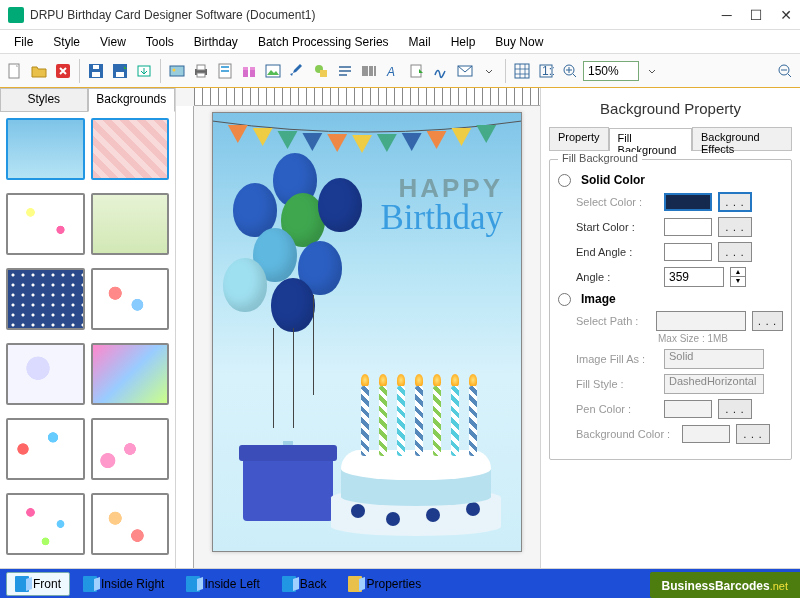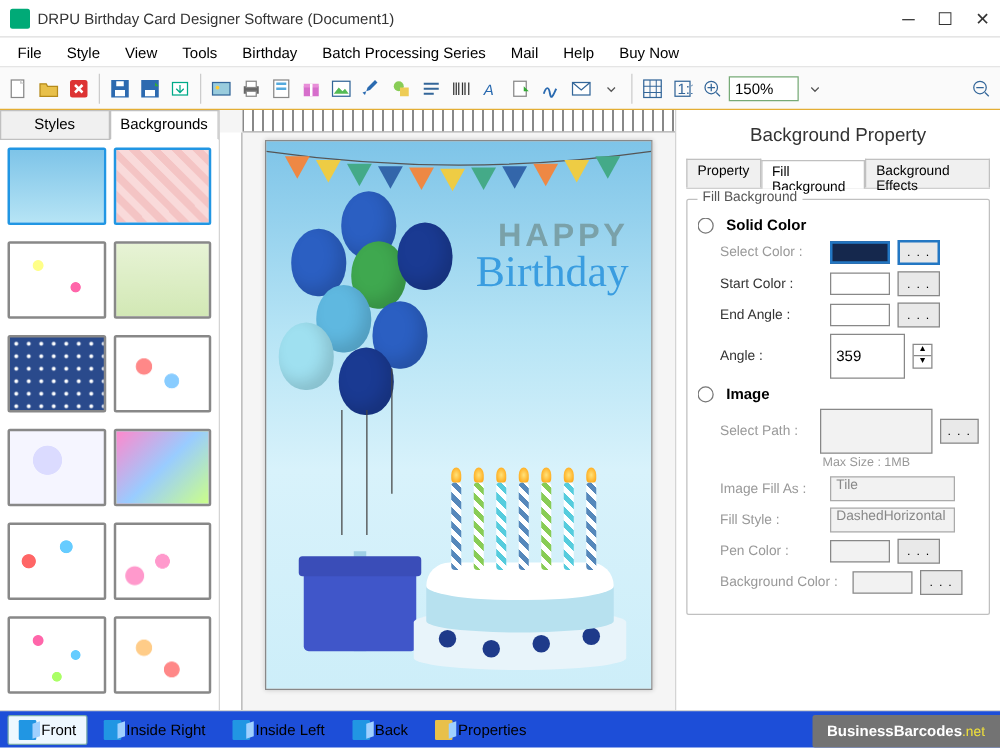--- a/index.html
+++ b/index.html
@@ -69,31 +69,31 @@
 .rp-group .legend { position: absolute; top: -8px; left: 8px; background: #fff; padding: 0 4px; font-size: 11px; color: #555; }
 .rp-row { display: flex; align-items: center; gap: 6px; margin: 5px 0; }
 .rp-row label { cursor: pointer; }
 .rp-row .lbl { width: 82px; font-size: 11px; color: #333; }
 .rp-row .lbl.disabled { color: #999; }
 .rp-row input[type=radio] { margin-right: 4px; }
 .swatch { width: 48px; height: 18px; border: 1px solid #888; }
 .btn-dots { width: 34px; height: 20px; border: 1px solid #888; background: #e9e9e9; display: flex; align-items: center; justify-content: center; cursor: pointer; font-size: 10px; letter-spacing: 1px; }
 .swatch.sel { border: 2px solid #2377c3; }
 .btn-dots.sel { border: 2px solid #2377c3; }
-.num-input { width: 60px; height: 36px; border: 1px solid #888; padding: 0 4px; }
+.num-input { width: 60px; height: 20px; border: 1px solid #888; padding: 0 4px; }
 .sel { border: 1px solid #aaa; }
 .dd { width: 100px; height: 20px; border: 1px solid #aaa; background: #f2f2f2; padding: 0 4px; color: #888; font-size: 11px; }
 
 .bottom-tabs { height: 30px; border-top: 1px solid #d4d4d4; display: flex; align-items: center; padding: 0 6px; gap: 4px; background: #1d4ed8; }
 .btab { display: flex; align-items: center; gap: 4px; padding: 3px 8px; border: 1px solid transparent; border-radius: 2px; cursor: pointer; }
 .btab.active { border-color: #7aa; background: #eef8ff; }
 .btab .ic { width: 14px; height: 16px; background: #2196e3; border-radius: 1px; position: relative; }
 .btab .ic::after { content: ""; position: absolute; right: -3px; top: 2px; width: 6px; height: 12px; background: #9fd0ff; transform: skewY(-20deg); }
 
-.watermark { position: absolute; right: 0; bottom: 2px; background: #737373; color: #fff; font-size: 16px; font-weight: 600; padding: 4px 12px; border-radius: 2px 0 0 2px; }
+.watermark { position: absolute; right: 0; bottom: 2px; background: #4d7c0f; color: #fff; font-size: 16px; font-weight: 600; padding: 4px 12px; border-radius: 2px 0 0 2px; }
 .watermark .net { color: #f2e23a; font-size: 11px; font-weight: 400; }
 </style>
 </head>
 <body>
 
 <div class="titlebar">
   <div class="app-icon"></div>
   <div class="title">DRPU Birthday Card Designer Software (Document1)</div>
   <div class="win-controls">
     <span>─</span>
@@ -419,21 +419,21 @@
       <div class="rp-row" style="padding-left:18px">
         <span class="lbl disabled">Select Path :</span>
         <input class="num-input" style="width: 90px; background: rgb(242, 242, 242);" disabled="">
         <div class="btn-dots">. . .</div>
       </div>
       <div class="rp-row" style="padding-left:100px;margin-top:-3px">
         <span style="font-size:10px;color:#999">Max Size : 1MB</span>
       </div>
       <div class="rp-row" style="padding-left:18px">
         <span class="lbl disabled">Image Fill As :</span>
-        <div class="dd">Tile</div>
+        <div class="dd">Solid</div>
       </div>
 
       <div class="rp-row" style="padding-left:18px">
         <span class="lbl disabled">Fill Style :</span>
         <div class="dd">DashedHorizontal</div>
       </div>
       <div class="rp-row" style="padding-left:18px">
         <span class="lbl disabled">Pen Color :</span>
         <div class="swatch" style="background:#f2f2f2"></div>
         <div class="btn-dots">. . .</div>

